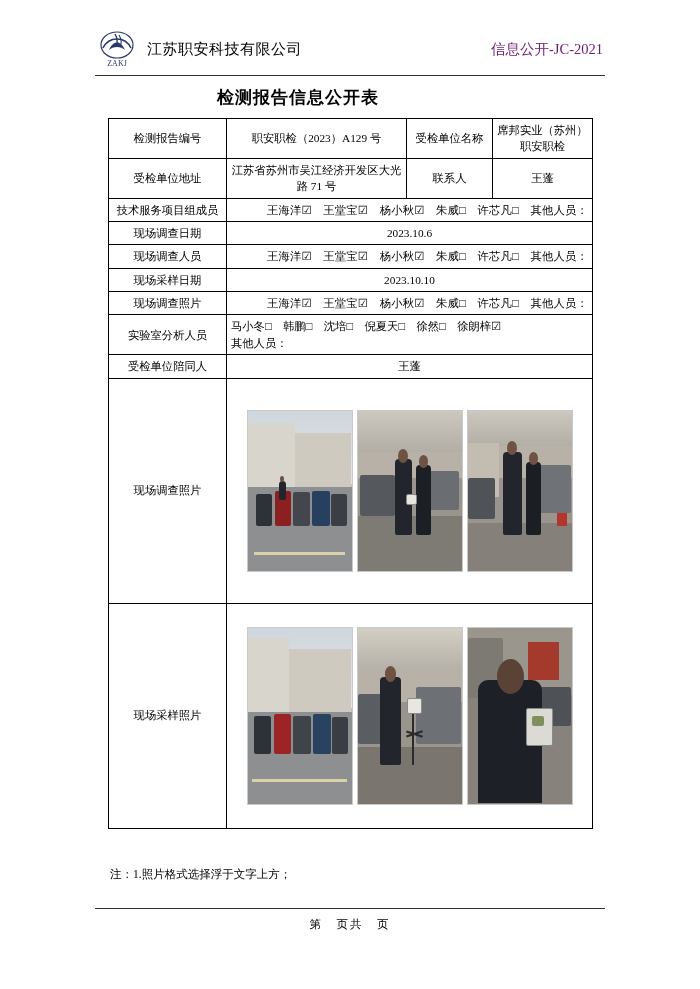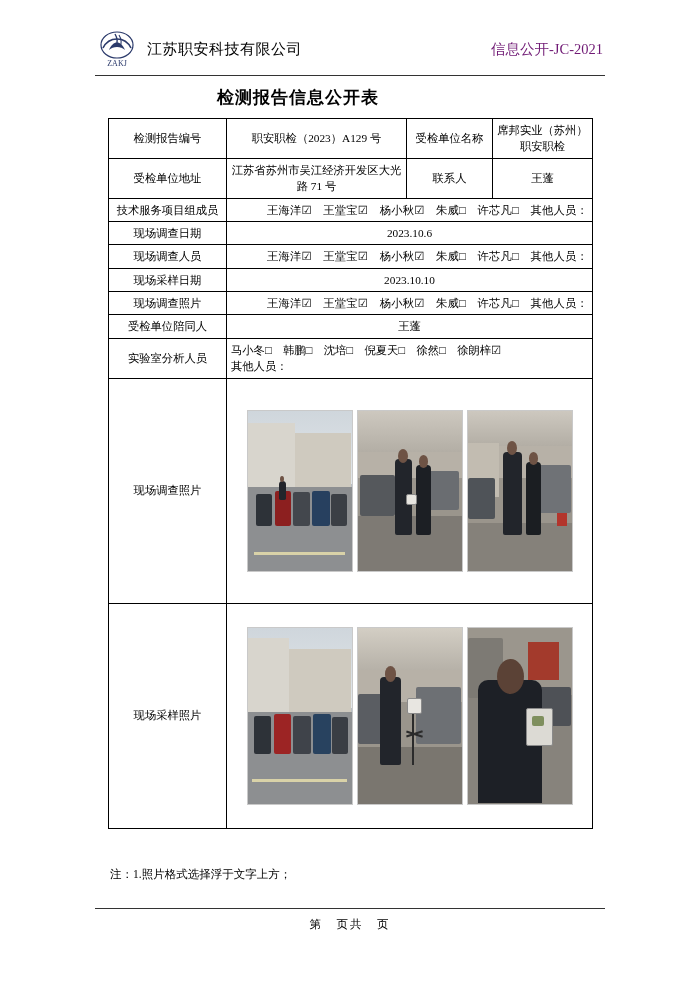--- a/index.html
+++ b/index.html
@@ -222,29 +222,29 @@
       </tr>
       <tr>
         <td class="lbl">现场采样日期</td>
         <td class="val center" colspan="3">2023.10.10</td>
       </tr>
       <tr>
         <td class="lbl">现场调查照片</td>
         <td class="val staff" colspan="3">王海洋☑　王堂宝☑　杨小秋☑　朱威□　许芯凡□　其他人员：</td>
       </tr>
       <tr>
-        <td class="lbl">受检单位陪同人</td>
-        <td class="val center" colspan="3">王蓬</td>
-      </tr>
-      <tr>
         <td class="lbl">实验室分析人员</td>
         <td class="val" colspan="3">
           <div>马小冬□　韩鹏□　沈培□　倪夏天□　徐然□　徐朗梓☑</div>
           <div>其他人员：</div>
         </td>
+      </tr>
+      <tr>
+        <td class="lbl">受检单位陪同人</td>
+        <td class="val center" colspan="3">王蓬</td>
       </tr>
 
       <tr class="photo-row-survey">
         <td class="photo-lbl">现场调查照片</td>
         <td class="photo-cell" colspan="3">
           <div class="photos">
 
             <div class="ph">
               <div class="sky"></div>
               <div class="bldg" style="left:0;top:8%;width:46%;height:40%;"></div>

